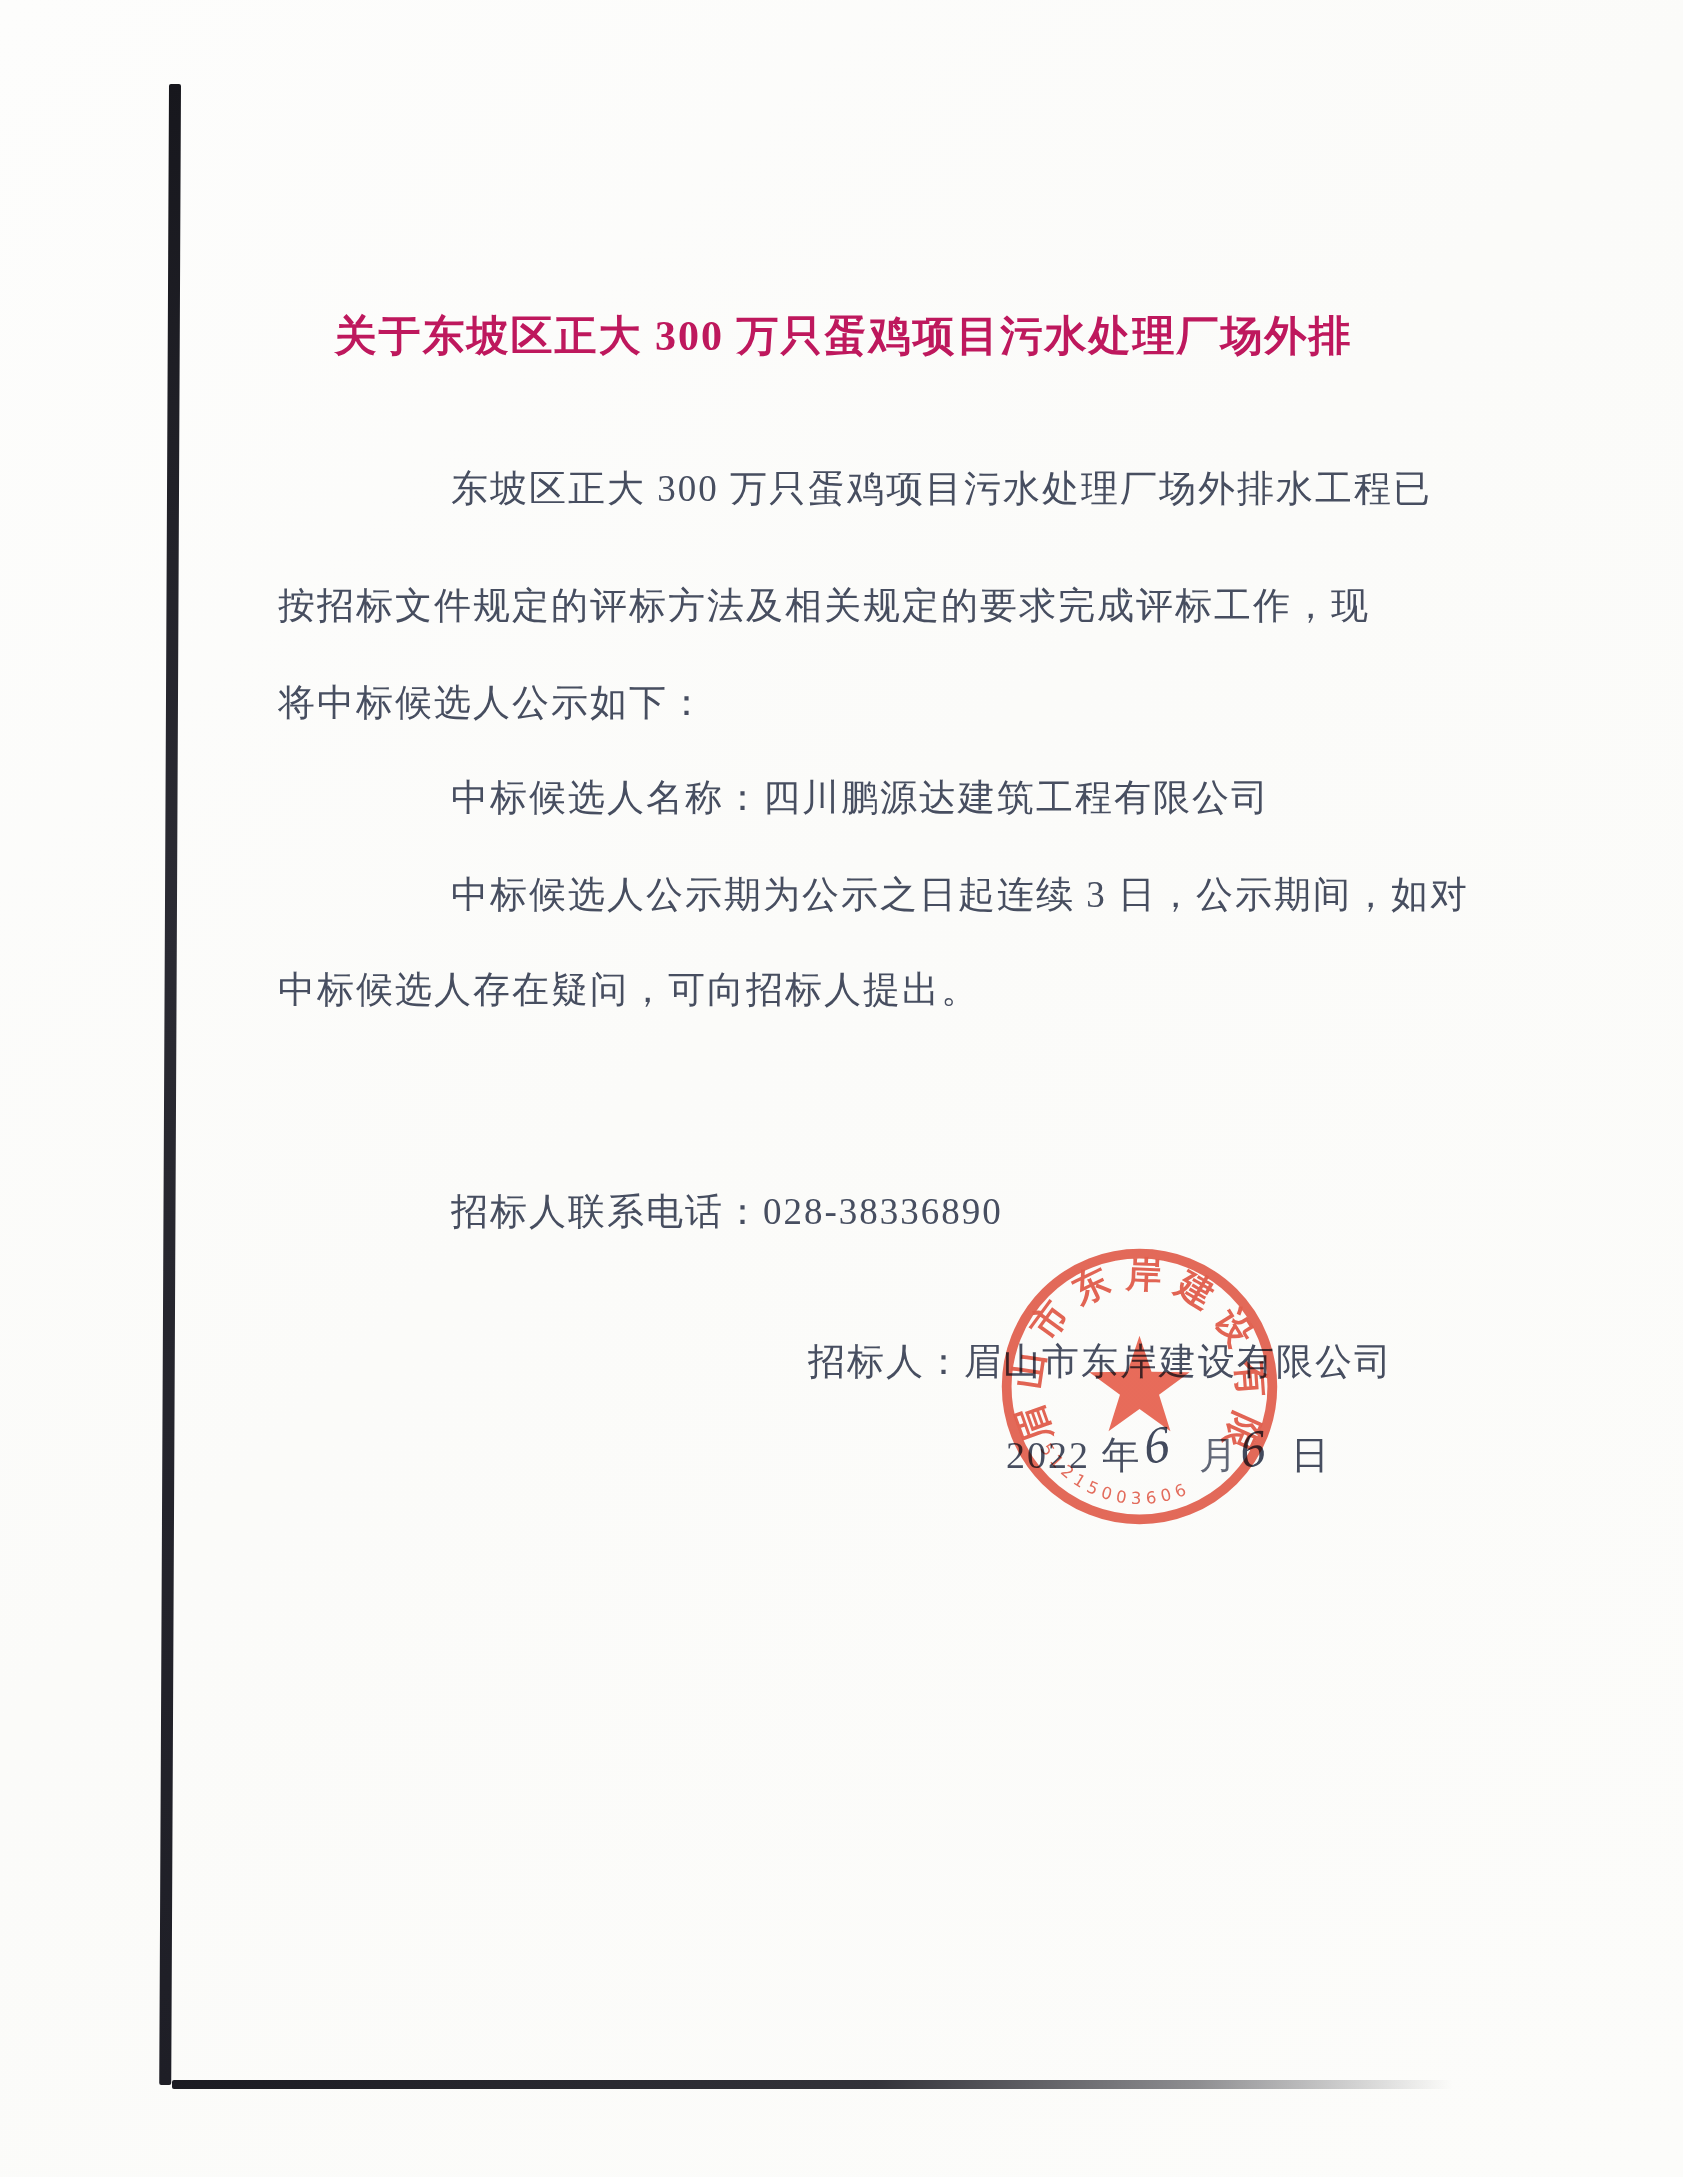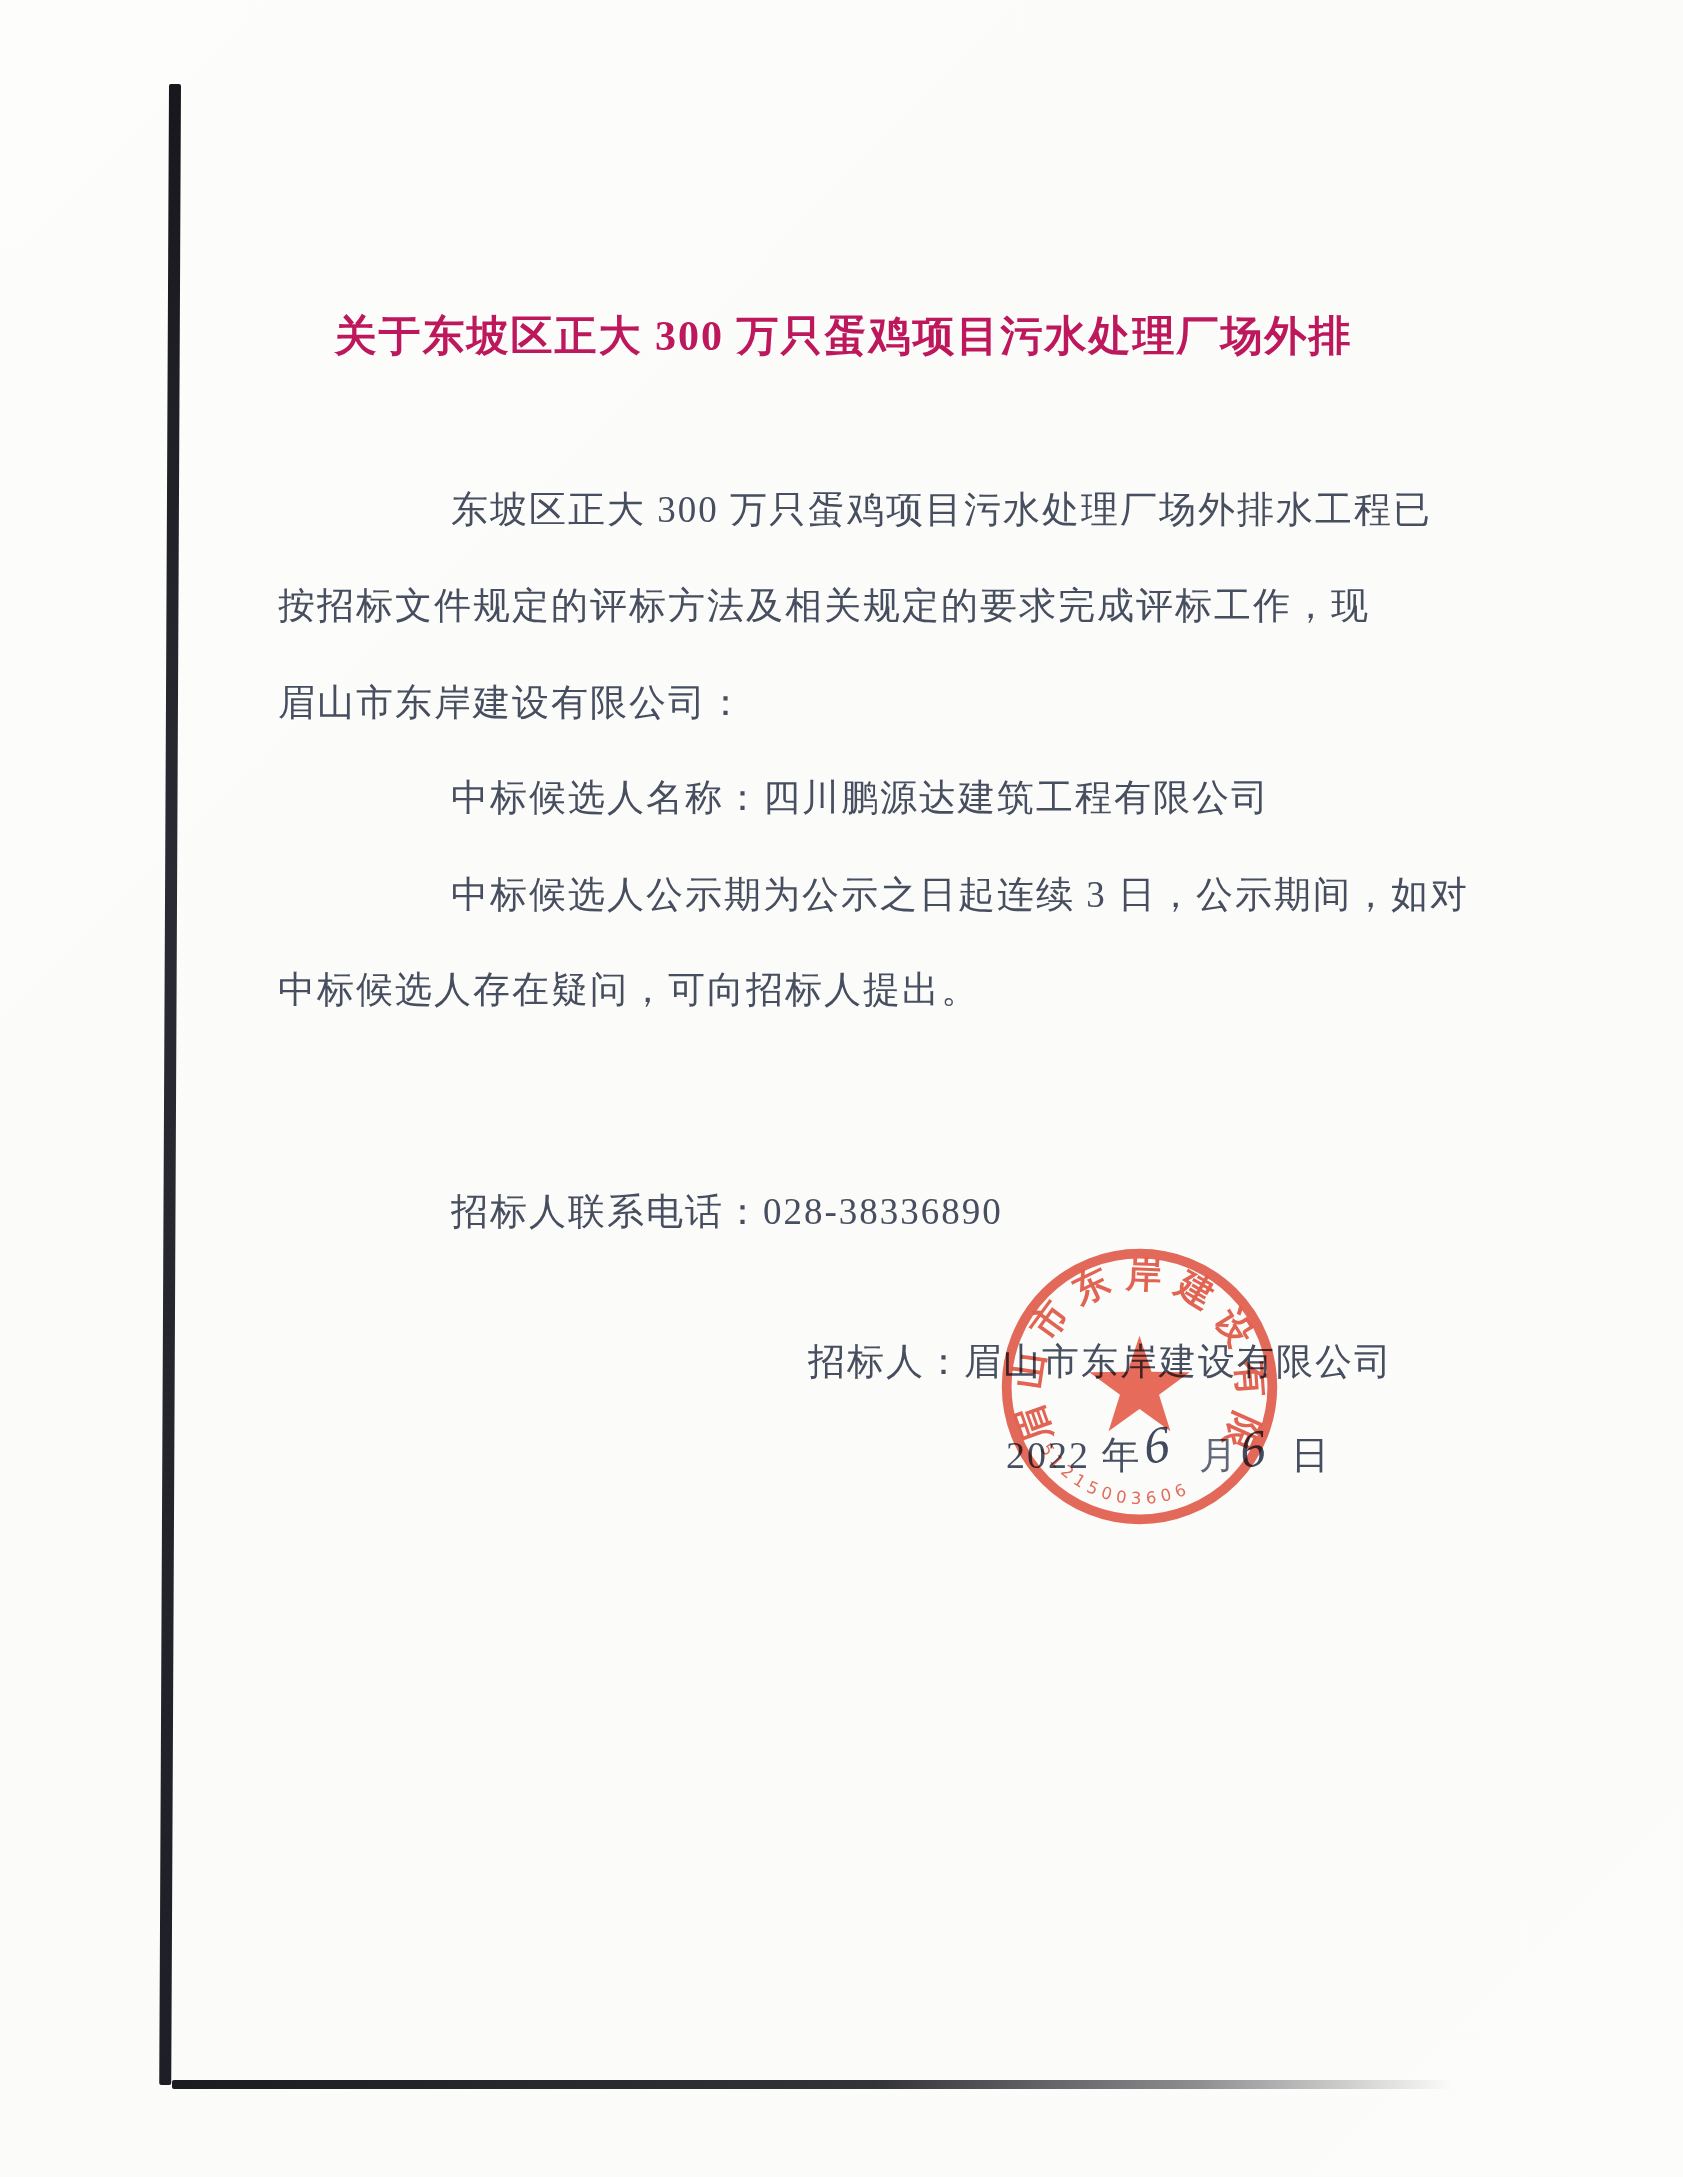--- a/index.html
+++ b/index.html
@@ -21,21 +21,21 @@
     border-radius:2px;
   }
   .line{
     position:absolute;white-space:nowrap;
     color:#474e60;font-size:37px;letter-spacing:2px;
   }
   .title-wrap{position:absolute;left:234px;top:293px;width:1219px;text-align:center;}
   .title-line{
     color:#be185d;font-size:42px;font-weight:600;letter-spacing:2px;line-height:86px;white-space:nowrap;
   }
-  .l1{left:451px;top:485px;text-align:center;}
+  .l1{left:451px;top:464px;text-align:center;}
   .l2{left:278px;top:581px;}
   .l3{left:278px;top:678px;}
   .l4{left:451px;top:773px;}
   .l5{left:451px;top:870px;}
   .l6{left:278px;top:965px;}
   .phone{left:451px;top:1147px;margin-top:40px;}
   .signature{left:808px;top:1337px;text-align:center;}
   .date-wrap{position:absolute;left:1006px;top:1430px;width:332px;height:68px;}
   .date-part{position:absolute;white-space:nowrap;color:#474e60;font-size:38px;letter-spacing:2px;}
   .dp-year{left:0;top:0;}
@@ -60,21 +60,21 @@
 
 <div class="edge-left"></div>
 <div class="edge-bottom"></div>
 
 <div class="title-wrap">
   <div class="title-line">关于东坡区正大 300 万只蛋鸡项目污水处理厂场外排</div>
 </div>
 
 <div class="line l1">东坡区正大 300 万只蛋鸡项目污水处理厂场外排水工程已</div>
 <div class="line l2">按招标文件规定的评标方法及相关规定的要求完成评标工作，现</div>
-<div class="line l3">眉山市东岸建设有限公司：</div>
+<div class="line l3">将中标候选人公示如下：</div>
 <div class="line l4">中标候选人名称：四川鹏源达建筑工程有限公司</div>
 <div class="line l5">中标候选人公示期为公示之日起连续 3 日，公示期间，如对</div>
 <div class="line l6">中标候选人存在疑问，可向招标人提出。</div>
 <div class="line phone">招标人联系电话：028-38336890</div>
 <div class="line signature">招标人：眉山市东岸建设有限公司</div>
 
 <div class="date-wrap">
   <span class="date-part dp-year">2022 年</span>
   <span class="date-part dp-month-digit hand-digit">6</span>
   <span class="date-part dp-month-unit">月</span>

